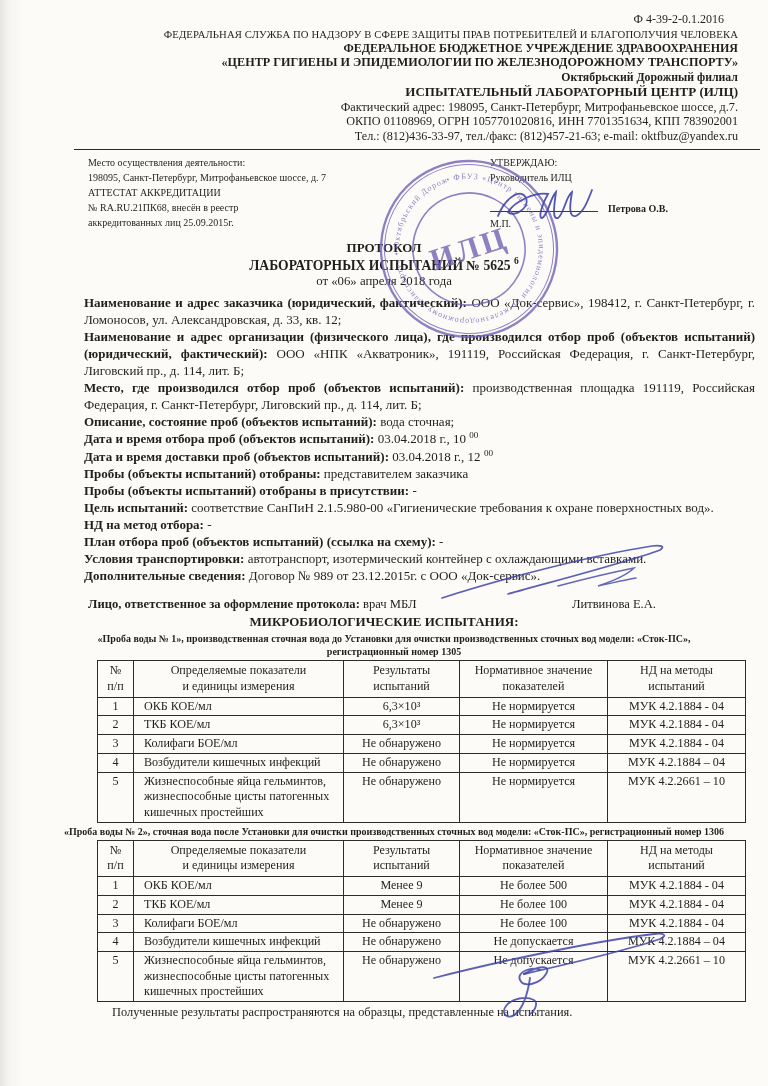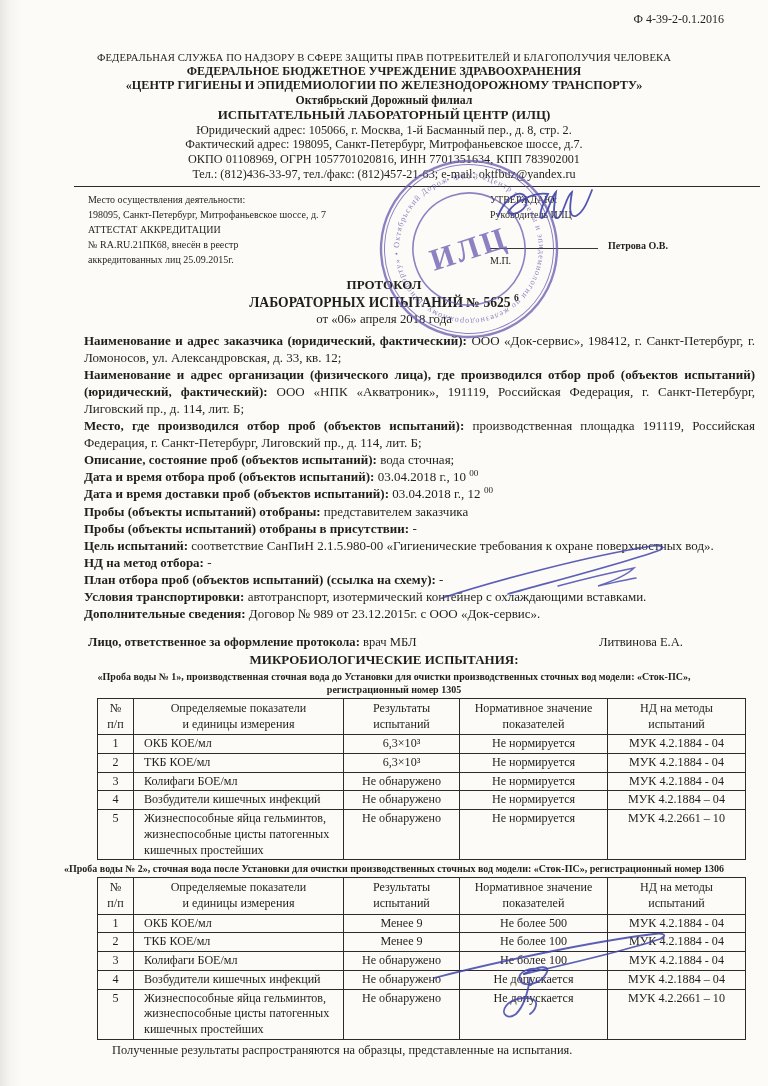--- a/index.html
+++ b/index.html
@@ -6,21 +6,21 @@
   .page{
     position:relative;
     width:768px;height:1086px;
     margin:0 auto;
     background:linear-gradient(90deg,#e7e6e3 0px,#f6f5f2 10px,#fcfbf8 22px,#fcfbf8 100%);
     font-family:"Liberation Serif","DejaVu Serif",serif;
     color:#211f1d;
     overflow:hidden;
   }
   .form-code{position:absolute;top:12px;right:44px;font-size:12px;}
-  .hdr{padding-top:51px;text-align:center;line-height:1.2;}
+  .hdr{padding-top:28px;text-align:right;line-height:1.2;}
   .hdr div{margin:0 30px;}
   .h-agency{font-size:10.7px;letter-spacing:.1px;}
   .h-insttype{font-size:12px;font-weight:bold;}
   .h-instname{font-size:12.2px;font-weight:bold;}
   .h-branch{font-size:11.8px;font-weight:bold;margin-top:1px;}
   .h-center{font-size:13px;font-weight:bold;margin-top:2px;}
   .h-addr{font-size:12.2px;margin-top:1px;}
   .rule{border:none;border-top:1.7px solid #2c2a28;margin:5px 8px 0 74px;}
   .info-row{display:flex;margin:5px 10px 0 88px;}
   .info-left{width:402px;font-size:10px;line-height:1.5;}
@@ -29,21 +29,21 @@
   .sig-name{display:inline-block;margin-left:10px;vertical-align:bottom;font-weight:bold;}
   .title-blk{text-align:center;margin-top:9px;line-height:1.25;}
   .t1{font-size:13px;font-weight:bold;}
   .t2{font-size:13.6px;font-weight:bold;}
   .t3{font-size:12.8px;}
   sup{font-size:70%;}
   .fields{margin:4px 13px 0 84px;font-size:13px;line-height:1.31;text-align:justify;}
   .fields p{margin:0;}
   .fields b{font-weight:bold;}
   .resp-row{display:flex;align-items:baseline;margin:13px 13px 0 88px;font-size:12.6px;}
-  .resp-name{margin-left:auto;margin-right:72px;text-align:right;}
+  .resp-name{margin-left:auto;margin-right:99px;text-align:right;}
   .micro-head{text-align:center;font-weight:bold;font-size:13px;margin-top:2px;}
   .tbl-caption{text-align:center;font-weight:bold;font-size:10px;line-height:1.3;margin:2px 40px 2px 60px;}
   table.res{border-collapse:collapse;margin:2px 0 0 97px;width:648px;font-size:12.1px;table-layout:fixed;}
   table.res th,table.res td{border:1.5px solid #2e2c2a;padding:1px 6px;white-space:pre-line;line-height:1.3;}
   table.res th{font-weight:normal;text-align:center;vertical-align:middle;padding:2px 4px;}
   table.res td{vertical-align:top;}
   table.res td.c0{text-align:center;}
   table.res td.c1{text-align:left;padding-left:10px;}
   table.res td.c2,table.res td.c3,table.res td.c4{text-align:center;}
   .note{margin:3px 13px 0 112px;font-size:12.4px;}
@@ -56,21 +56,20 @@
 <div class="page">
 
   <div class="form-code">Ф 4-39-2-0.1.2016</div>
 
   <div class="hdr">
     <div class="h-agency">ФЕДЕРАЛЬНАЯ СЛУЖБА ПО НАДЗОРУ В СФЕРЕ ЗАЩИТЫ ПРАВ ПОТРЕБИТЕЛЕЙ И БЛАГОПОЛУЧИЯ ЧЕЛОВЕКА</div>
     <div class="h-insttype">ФЕДЕРАЛЬНОЕ БЮДЖЕТНОЕ УЧРЕЖДЕНИЕ ЗДРАВООХРАНЕНИЯ</div>
     <div class="h-instname">«ЦЕНТР ГИГИЕНЫ И ЭПИДЕМИОЛОГИИ ПО ЖЕЛЕЗНОДОРОЖНОМУ ТРАНСПОРТУ»</div>
     <div class="h-branch">Октябрьский Дорожный филиал</div>
     <div class="h-center">ИСПЫТАТЕЛЬНЫЙ ЛАБОРАТОРНЫЙ ЦЕНТР (ИЛЦ)</div>
-    <div class="h-addr">Юридический адрес: 105066, г. Москва, 1-й Басманный пер., д. 8, стр. 2.</div>
     <div class="h-addr">Фактический адрес: 198095, Санкт-Петербург, Митрофаньевское шоссе, д.7.</div>
     <div class="h-addr">ОКПО 01108969, ОГРН 1057701020816, ИНН 7701351634, КПП 783902001</div>
     <div class="h-addr">Тел.: (812)436-33-97, тел./факс: (812)457-21-63; e-mail: oktfbuz@yandex.ru</div>
   </div>
 
   <hr class="rule">
 
   <div class="info-row">
     <div class="info-left">
       <div>Место осуществления деятельности:</div>

